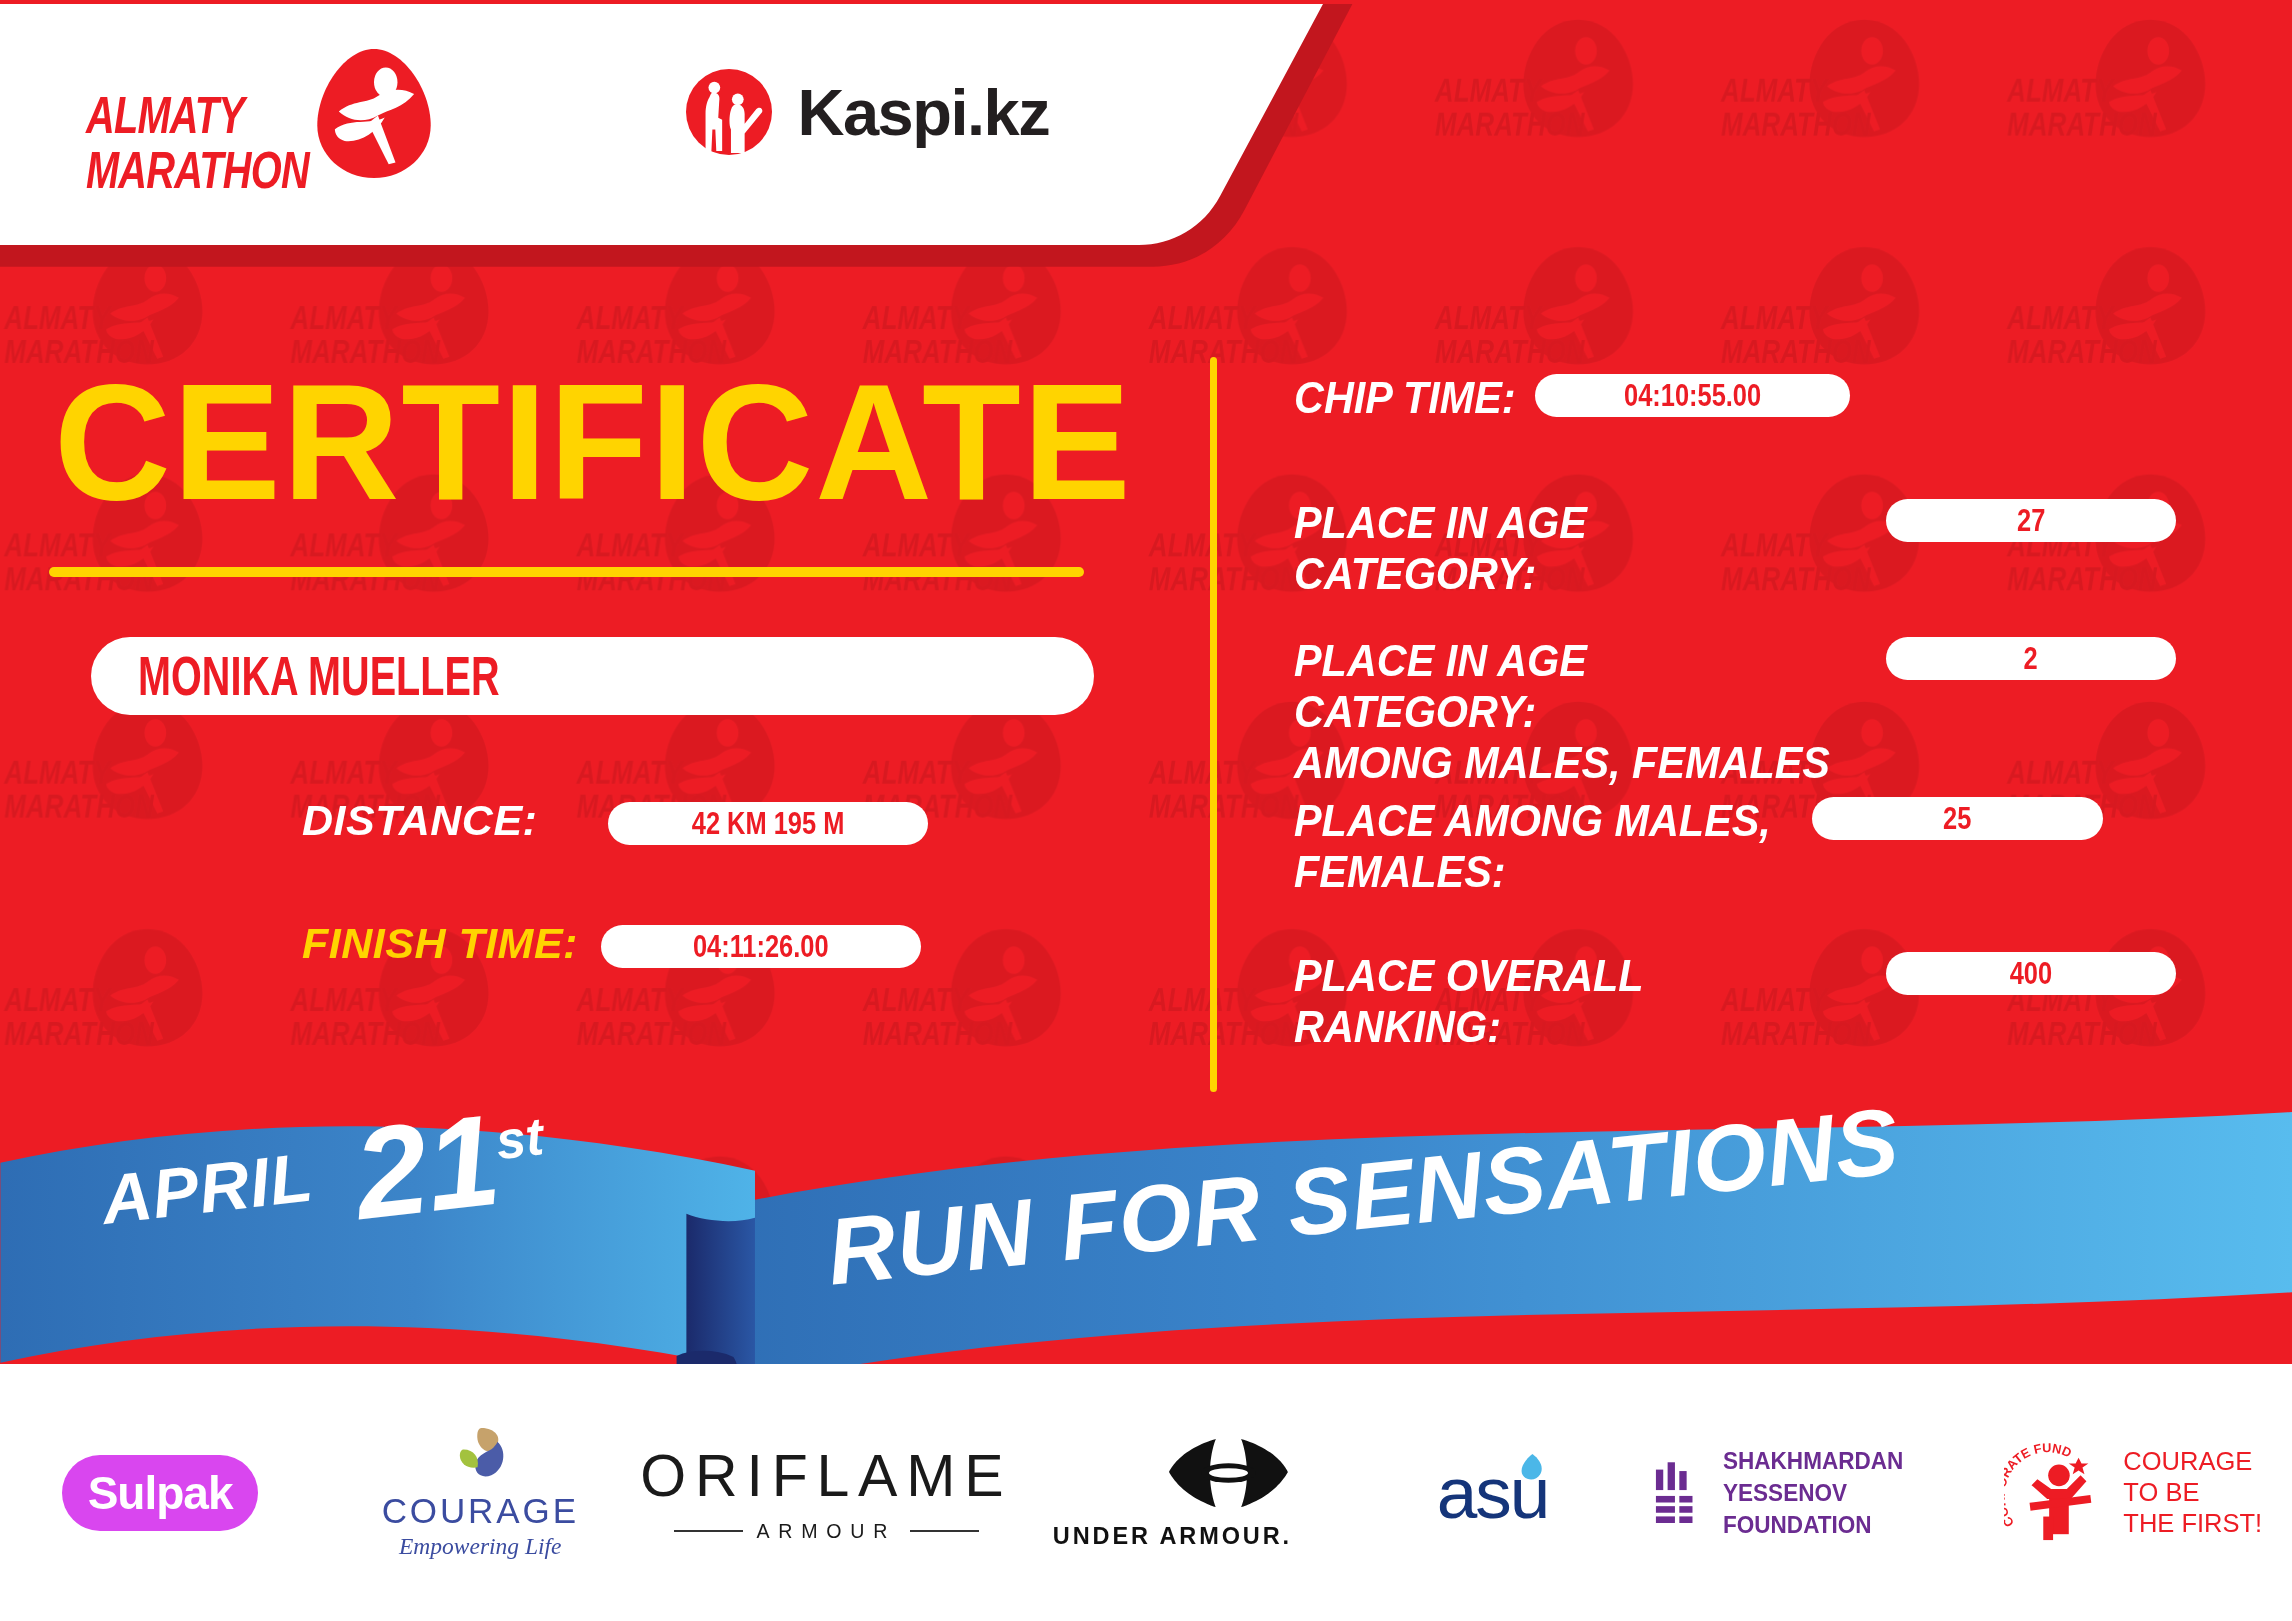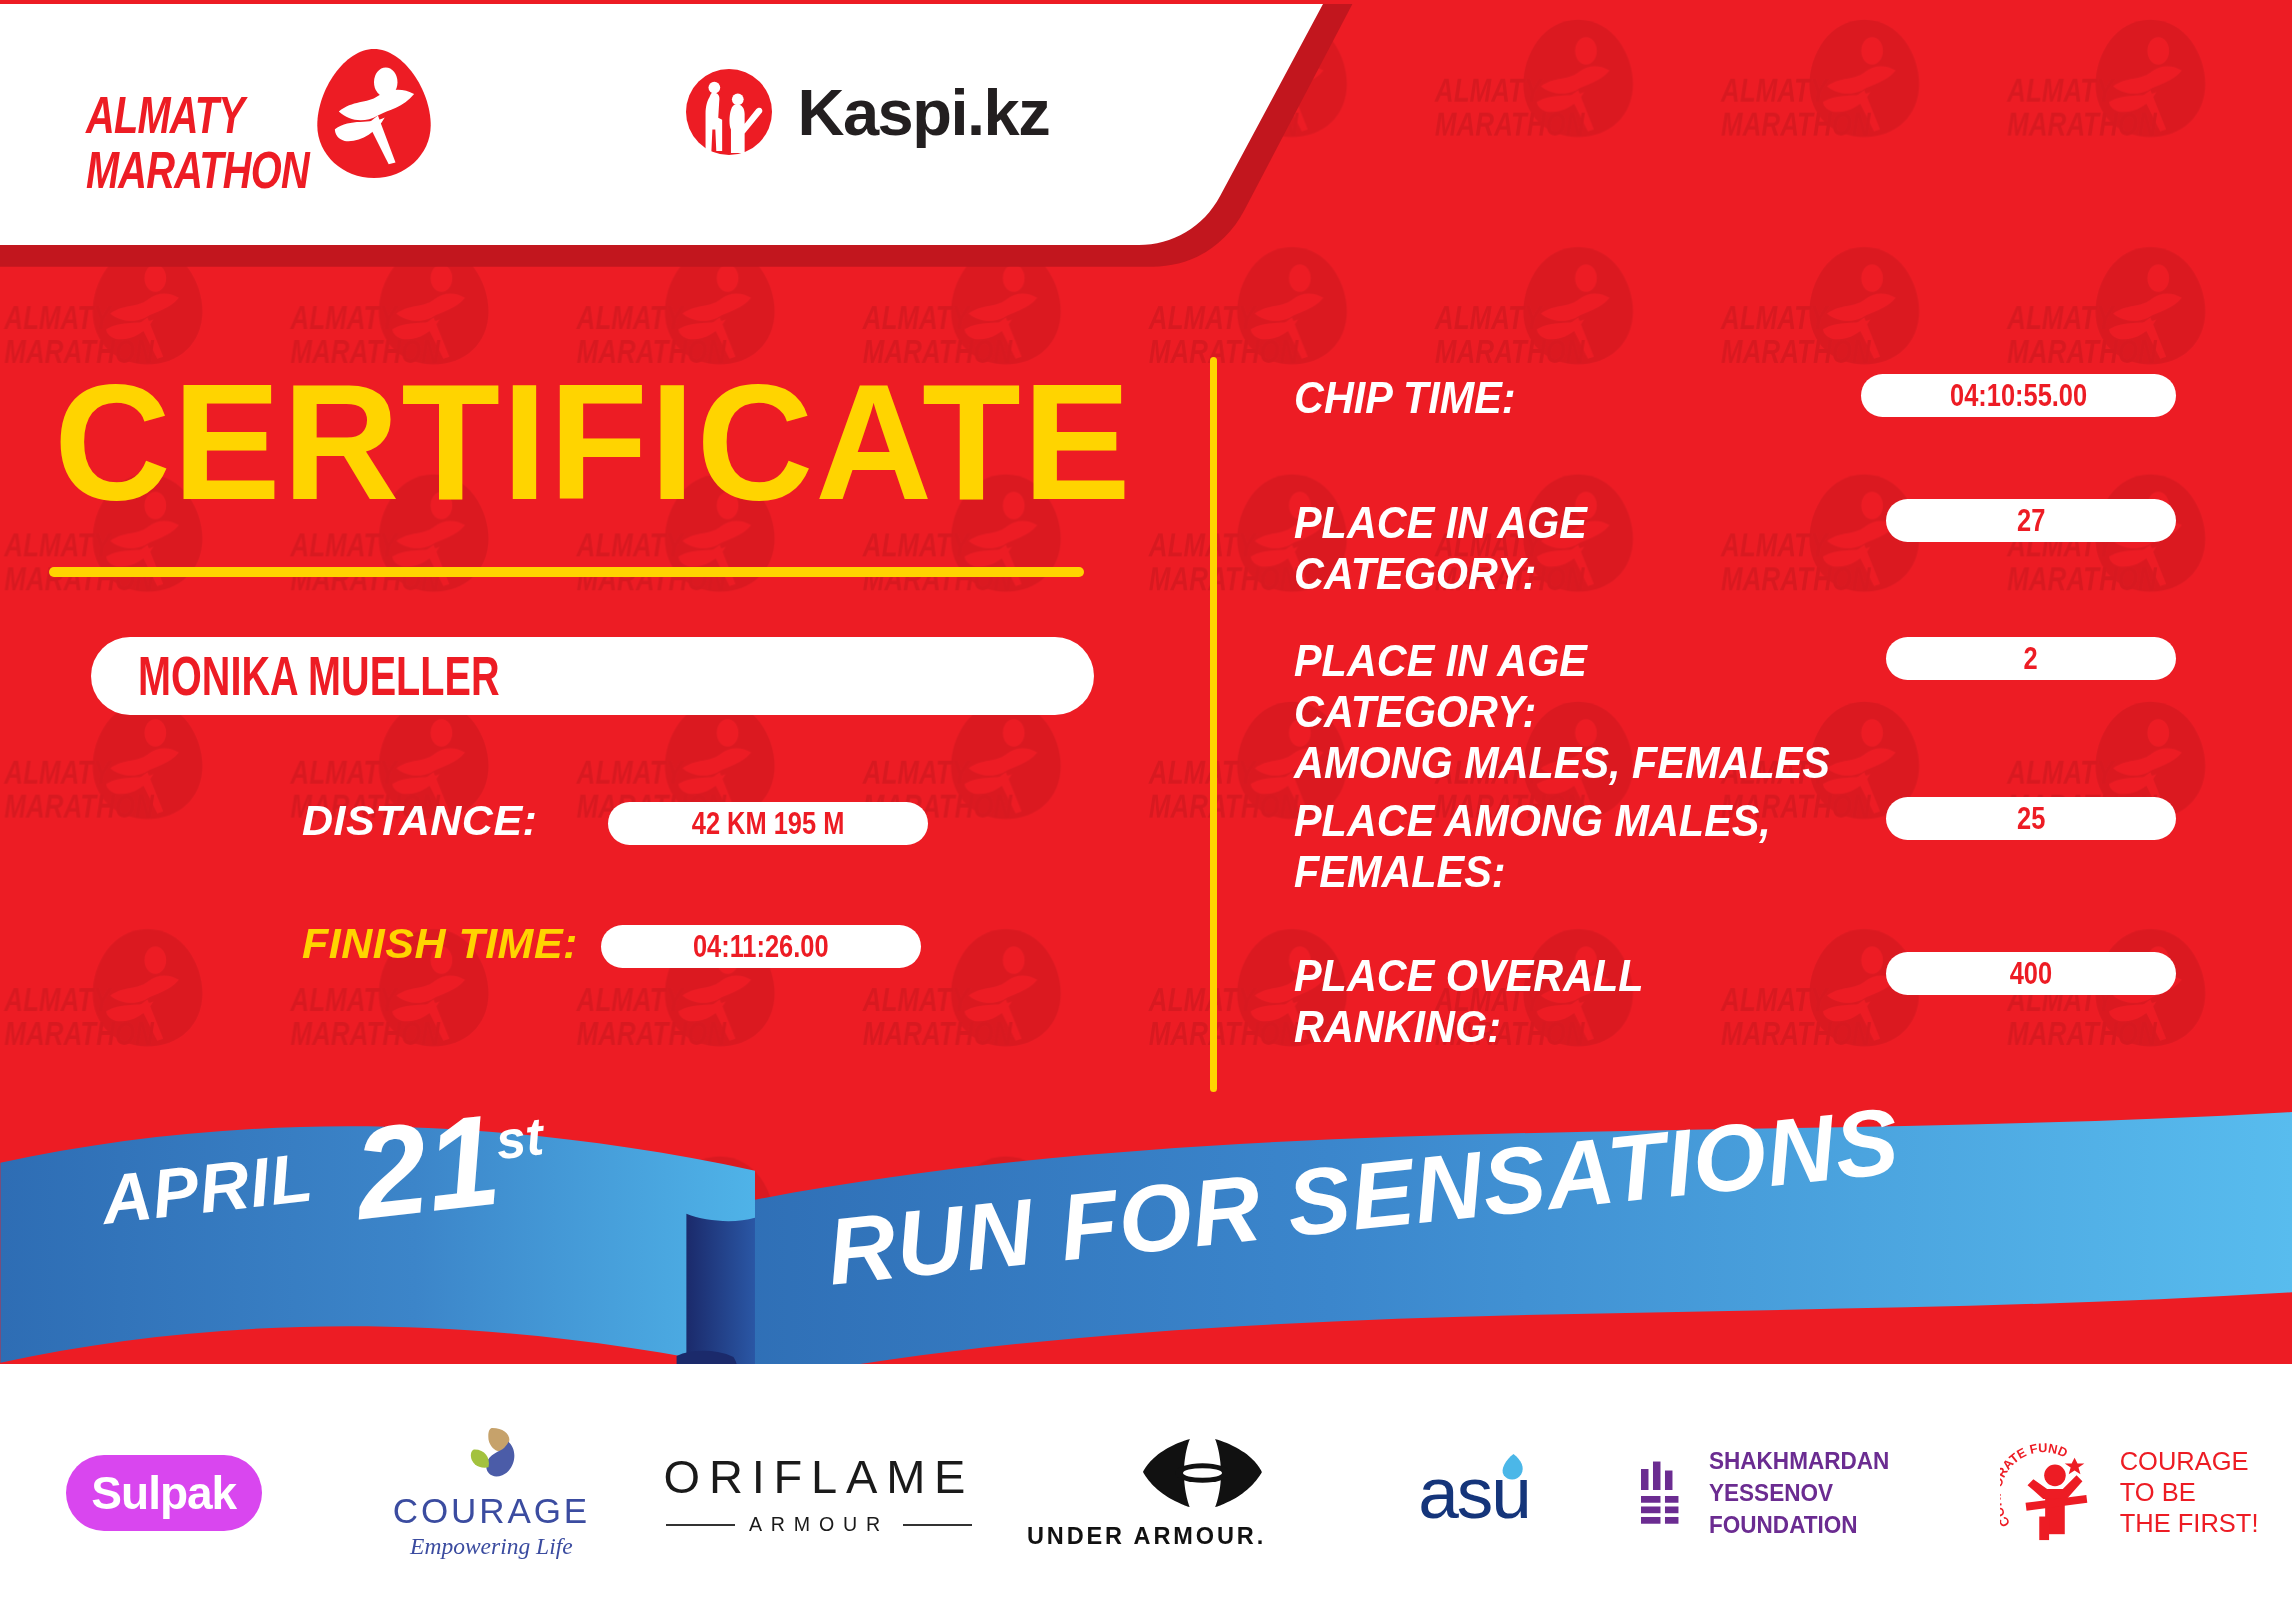--- a/index.html
+++ b/index.html
@@ -122,21 +122,21 @@
   .divider{
     position:absolute; left:1210px; top:357px;
     width:6.9px; height:735px;
     background:#FFD400; border-radius:3.9px;
   }
 
   
   .rpanel{ position:absolute; left:1294px; top:372px; width:882px; }
   .rrow{
     position:absolute;
-    display:flex; align-items:flex-start; justify-content:space-between;
+    display:flex; align-items:flex-start; justify-content:flex-start;
     width:882px;
   }
   .rrow-label{
     color:#ffffff;
     font-family:"Liberation Sans", sans-serif;
     font-weight:bold; font-style:italic;
     font-size:45px; line-height:51px;
     letter-spacing:0px;
     transform:scaleX(0.92); transform-origin:left top;
     white-space:pre-line;
@@ -219,21 +219,21 @@
     font-family:"Liberation Sans", sans-serif; margin-top:2px;
   }
   .sanofi-tag{
     color:#3B4CA0; font-style:italic; font-size:23.5px;
     font-family:"Liberation Serif", serif; margin-top:2px;
   }
 
   
   .oriflame{ text-align:center; }
   .oriflame-word{
-    color:#1A1A1A; font-size:47px; letter-spacing:8.8px;
+    color:#1A1A1A; font-size:59px; letter-spacing:8.8px;
     font-family:"Liberation Sans", sans-serif; font-weight:300;
   }
   .oriflame-sub{
     display:flex; align-items:center; justify-content:center; gap:13.7px;
     margin-top:9.8px;
   }
   .oriflame-sub .ln{ width:69px; height:2px; background:#333; }
   .oriflame-sub span{
     color:#1A1A1A; font-size:19.6px; letter-spacing:8.8px;
     font-family:"Liberation Sans", sans-serif;

